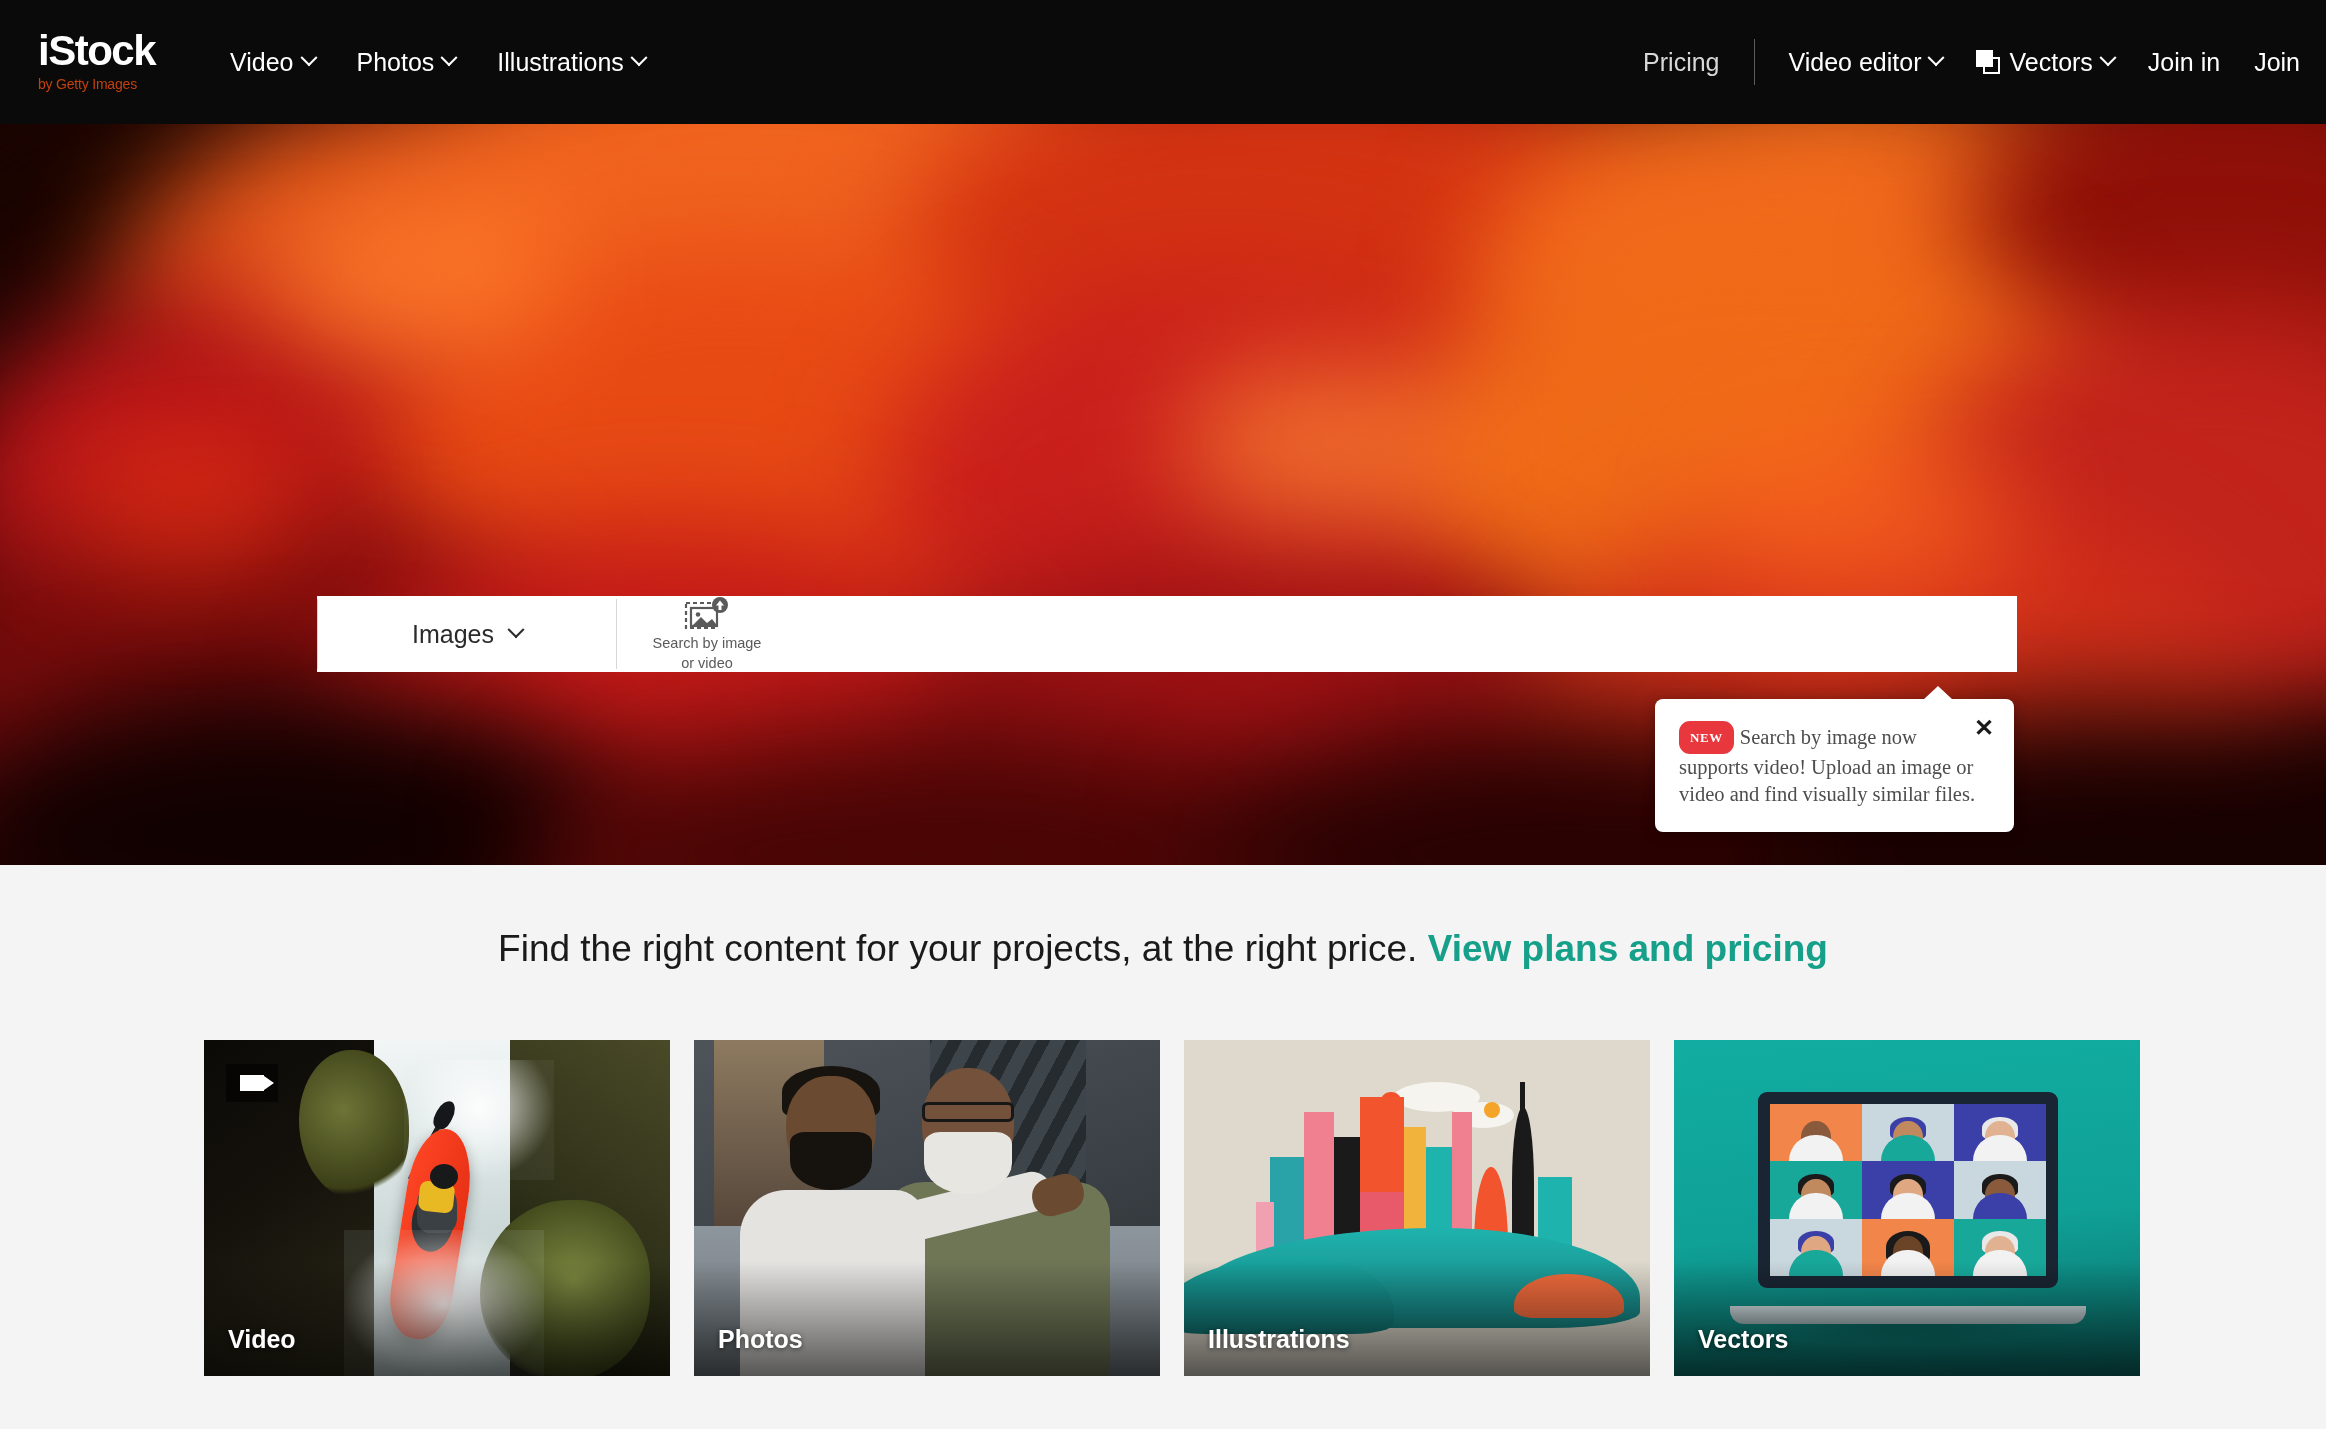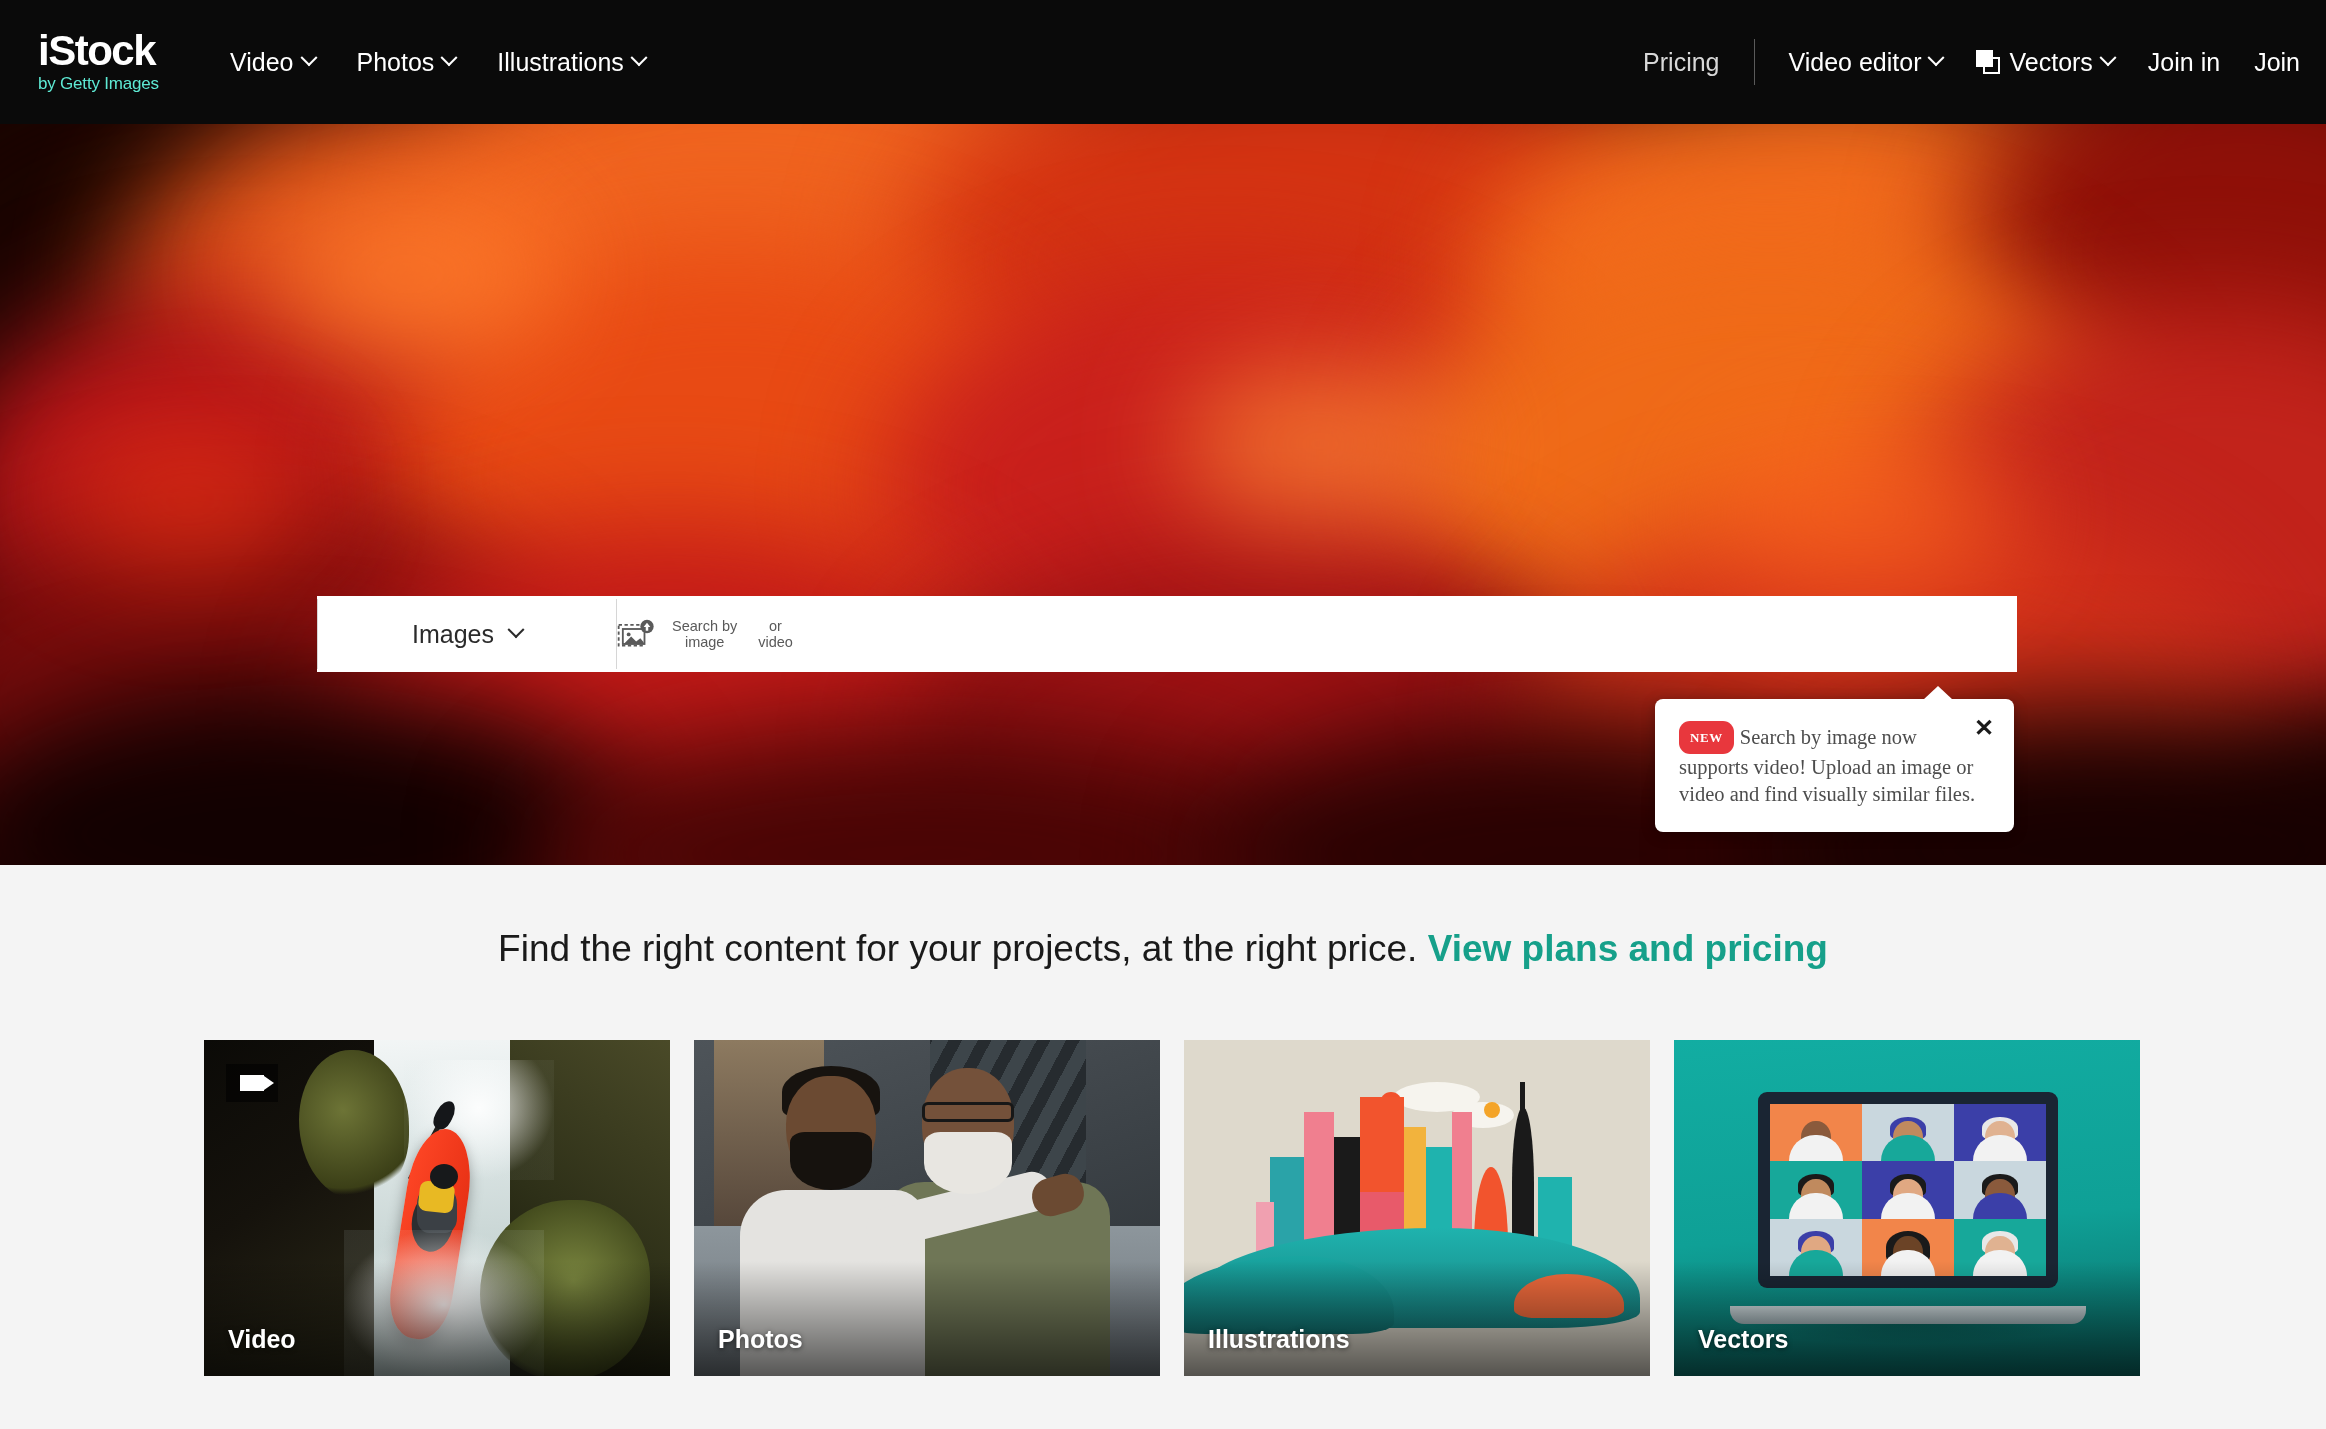--- a/index.html
+++ b/index.html
@@ -19,21 +19,21 @@
   }
   .logo-block {
     margin-left:38px; width:160px;
     display:flex; flex-direction:column; justify-content:center;
   }
   .logo-main {
     color:#ffffff; font-size:42px; font-weight:bold;
     letter-spacing:-1.5px; line-height:44px;
   }
   .logo-sub {
-    color:#5eead4; font-size:17px; line-height:22px;
+    color:#c2410c; font-size:14px; line-height:22px;
     letter-spacing:-0.2px;
   }
   .nav-left { display:flex; align-items:center; margin-left:32px; gap:42px; }
   .nav-item {
     color:#ffffff; font-size:25px; display:flex; align-items:center; gap:9px;
     cursor:pointer; white-space:nowrap;
   }
   .chev {
     display:inline-block; width:12px; height:12px;
     border-right:2.6px solid #ffffff; border-bottom:2.6px solid #ffffff;
@@ -102,21 +102,21 @@
   .type-select {
     width:298px; display:flex; align-items:center; justify-content:center;
     gap:16px; color:#2b2b2b; font-size:25px; cursor:pointer;
   }
   .chev-dark {
     display:inline-block; width:12px; height:12px;
     border-right:2.6px solid #2b2b2b; border-bottom:2.6px solid #2b2b2b;
     transform:rotate(45deg) translate(-3px,-3px);
   }
   .img-search {
-    width:180px; display:flex; flex-direction:row; align-items:center;
+    width:180px; display:flex; flex-direction:column; align-items:center;
     justify-content:center; cursor:pointer; gap:4px;
   }
   .img-search-label {
     color:#5a5a5a; font-size:14.5px; line-height:16px; text-align:center;
   }
   .isvg { width:46px; height:34px; }
 
   
   .tooltip {
     position:absolute; top:575px; left:1655px;

